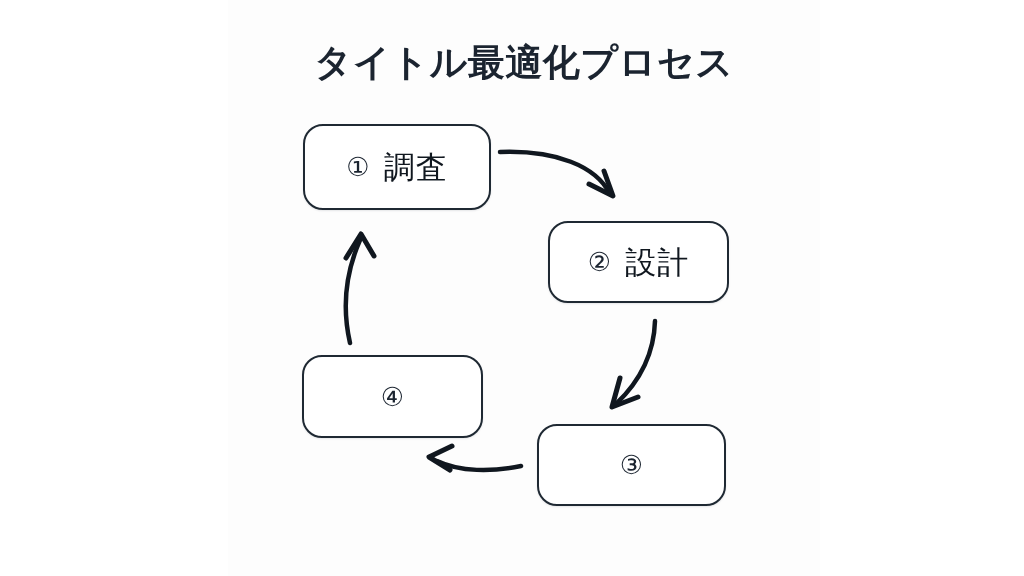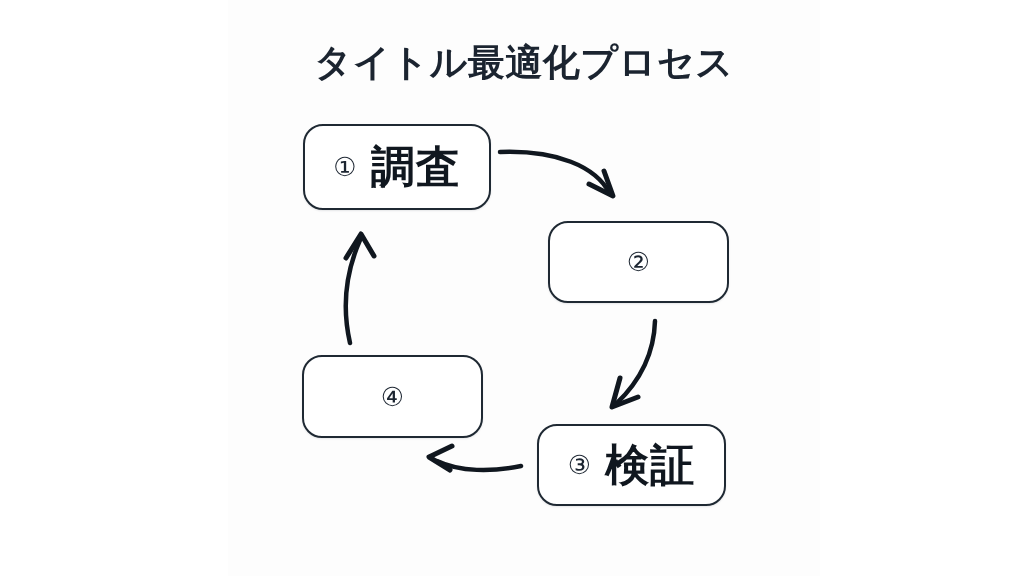--- a/index.html
+++ b/index.html
@@ -61,22 +61,22 @@
 
   .step-index {
     font-size: 26px;
     font-weight: 500;
     color: #1b2430;
     line-height: 1;
     flex: 0 0 auto;
   }
 
   .step-label {
-    font-size: 44px;
-    font-weight: 700;
+    font-size: 31px;
+    font-weight: 400;
     color: #10171f;
     line-height: 1;
     letter-spacing: 1px;
     flex: 0 0 auto;
   }
 
   #node-1 { left: 303px; top: 124px; width: 188px; height: 86px; }
   #node-2 { left: 548px; top: 221px; width: 181px; height: 82px; }
   #node-3 { left: 537px; top: 424px; width: 189px; height: 82px; }
   #node-4 { left: 302px; top: 355px; width: 181px; height: 83px; }
@@ -136,24 +136,24 @@
     </g>
   </svg>
 
   <div class="step-node" id="node-1">
     <span class="step-index">①</span>
     <span class="step-label">調査</span>
   </div>
 
   <div class="step-node" id="node-2">
     <span class="step-index">②</span>
+    <span class="step-label">設計</span>
   </div>
 
   <div class="step-node" id="node-3">
     <span class="step-index">③</span>
-    <span class="step-label">検証</span>
   </div>
 
   <div class="step-node" id="node-4">
     <span class="step-index">④</span>
   </div>
 
 </div>
 
 </body></html>

